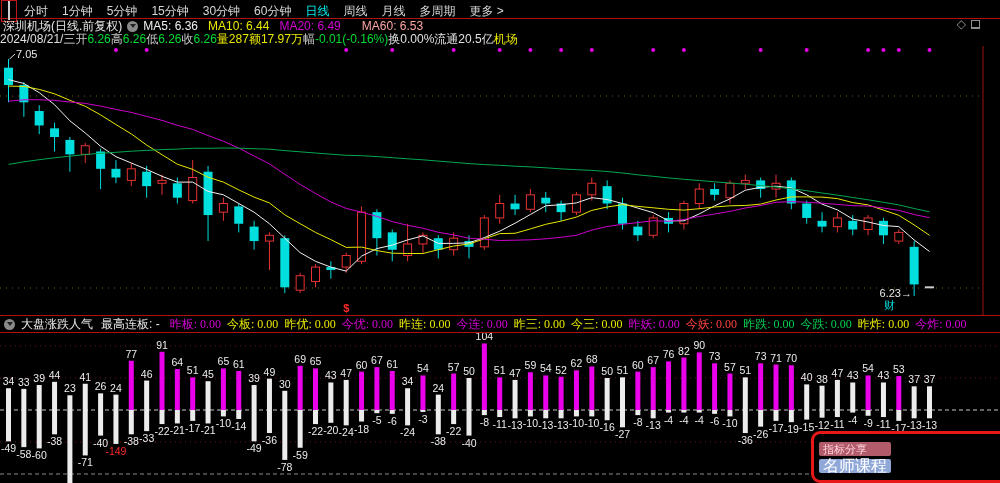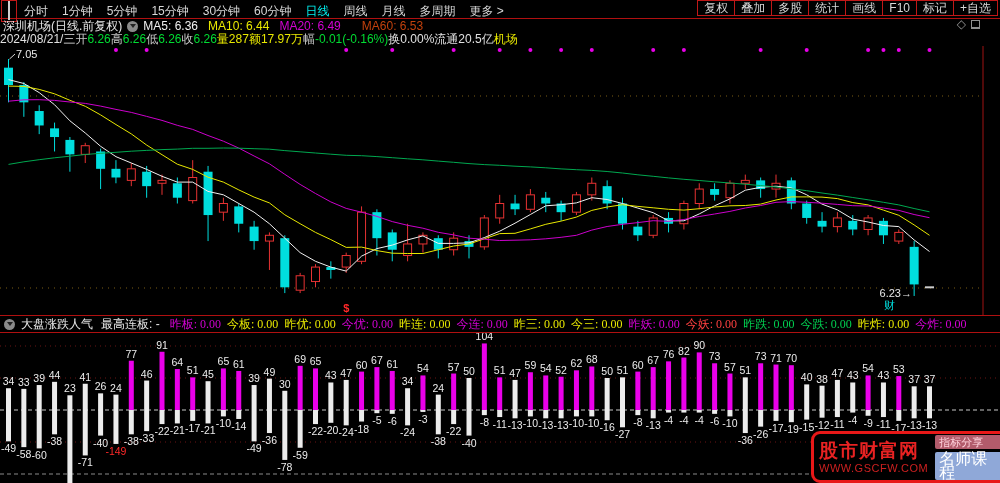--- a/index.html
+++ b/index.html
@@ -73,37 +73,26 @@
         <span class="menu-item">5分钟</span>
         <span class="menu-item">15分钟</span>
         <span class="menu-item">30分钟</span>
         <span class="menu-item">60分钟</span>
         <span class="menu-item active">日线</span>
         <span class="menu-item">周线</span>
         <span class="menu-item">月线</span>
         <span class="menu-item">多周期</span>
         <span class="menu-item">更多 &gt;</span>
       </div>
-    <div class="menu-right">
-
-    <span class="menu-box">复权</span>
-        <span class="menu-box">叠加</span>
-        <span class="menu-box">多股</span>
-        <span class="menu-box">统计</span>
-        <span class="menu-box">画线</span>
-        <span class="menu-box">F10</span>
-        <span class="menu-box">标记</span>
-        <span class="menu-box">+自选</span>
-      </div>
   </div>
 
   <div class="titlebar">
     <span class="stock-name">深圳机场(日线.前复权)</span>
     <span class="circle-icon"></span>
-    <span id="ma-legend"><span class="ma-pair" style="color: rgb(240, 240, 240);">MA5: 6.36</span><span class="ma-pair" style="color: rgb(232, 232, 0);">MA10: 6.44</span><span class="ma-pair" style="color: rgb(212, 0, 212); margin-top: 38px;">MA20: 6.49</span><span class="ma-pair" style="color: #c2410c; padding-left: 11px;">MA60: 6.53</span></span>
+    <span id="ma-legend"><span class="ma-pair" style="color: rgb(240, 240, 240);">MA5: 6.36</span><span class="ma-pair" style="color: rgb(232, 232, 0);">MA10: 6.44</span><span class="ma-pair" style="color: rgb(212, 0, 212); margin-top: 38px;">MA20: 6.49</span><span class="ma-pair" style="color: #fca5a5; padding-left: 11px;">MA60: 6.53</span></span>
   </div>
 
   <div class="infobar">
     <span class="inf-date">2024/08/21/三</span>
     <span id="info-fields"><span class="inf-field"><span style="color: rgb(200, 200, 200);">开</span><span style="color: rgb(0, 220, 50);">6.26</span></span><span class="inf-field"><span style="color: rgb(200, 200, 200);">高</span><span style="color: rgb(0, 220, 50);">6.26</span></span><span class="inf-field"><span style="color: rgb(200, 200, 200);">低</span><span style="color: rgb(0, 220, 50);">6.26</span></span><span class="inf-field"><span style="color: rgb(200, 200, 200);">收</span><span style="color: rgb(0, 220, 50);">6.26</span></span><span class="inf-field"><span style="color: rgb(232, 232, 0);">量</span><span style="color: rgb(232, 232, 0);">287</span></span><span class="inf-field"><span style="color: rgb(232, 232, 0);">额</span><span style="color: rgb(232, 232, 0);">17.97万</span></span><span class="inf-field"><span style="color: rgb(200, 200, 200);">幅</span><span style="color: rgb(0, 220, 50);">-0.01(-0.16%)</span></span><span class="inf-field"><span style="color: rgb(224, 224, 224);">换</span><span style="color: rgb(224, 224, 224);">0.00%</span></span><span class="inf-field"><span style="color: rgb(224, 224, 224);">流通</span><span style="color: rgb(224, 224, 224);">20.5亿</span></span><span class="inf-field"><span style="color: rgb(232, 232, 0);">机场</span><span style="color: rgb(232, 232, 0);"></span></span></span>
   </div>
 
   <svg id="main-chart" width="1000" height="269">
       <g>
         <line x1="0" y1="50" x2="983" y2="50" stroke="#7a5c14" stroke-width="1" stroke-dasharray="1 5"></line>
@@ -534,22 +523,18 @@
   <div class="corner-icons">
     <span>◇</span>
     <span class="dbl-sq">
         <i></i>
         <i></i>
       </span>
   </div>
   <div class="price-tag">6.7</div>
 
   <div class="watermark">
-    <div class="wm-col">
-      <div class="wm-title">股市财富网</div>
-      <div class="wm-url">WWW.GSCFW.COM</div>
-    </div>
     <div class="wm-tags">
       <div class="wm-tag1">指标分享</div>
       <div class="wm-tag2">名师课程</div>
     </div>
   </div>
 </div>
 
 </body></html>

